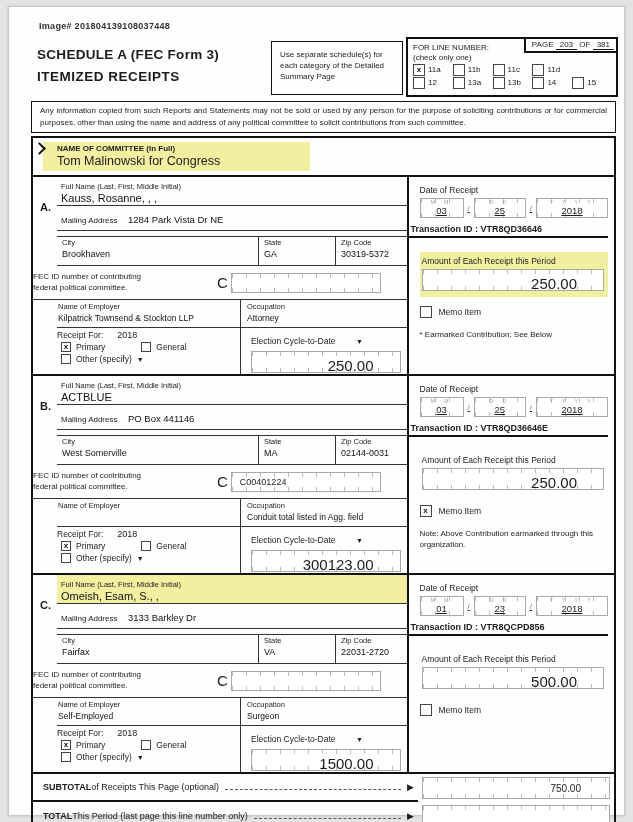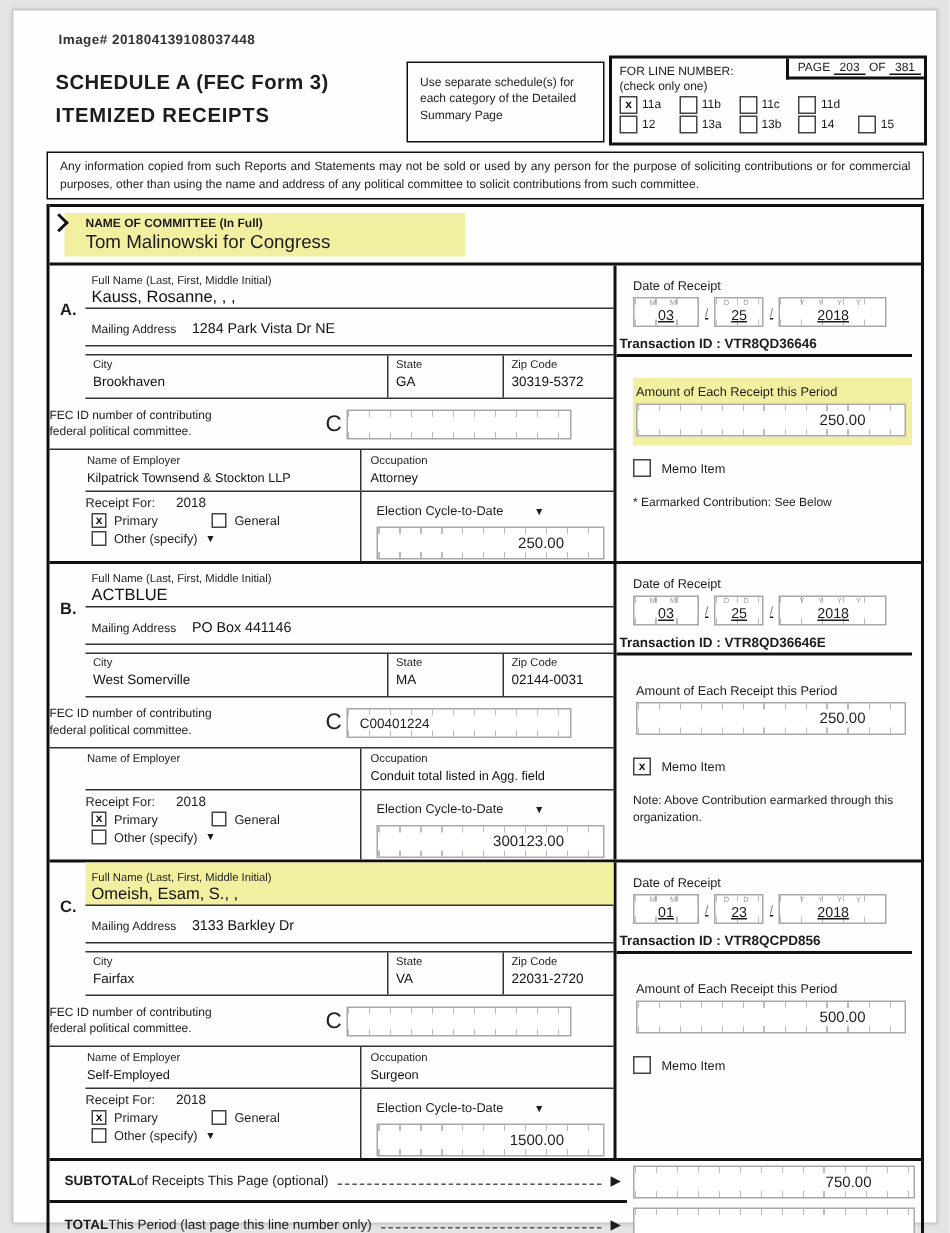--- a/index.html
+++ b/index.html
@@ -105,29 +105,29 @@
   .comb {
     border:1.5px solid #a8a8a8;
     background-image:
       repeating-linear-gradient(90deg,#bdbdbd 0 1px,transparent 1px 14px),
       repeating-linear-gradient(90deg,#bdbdbd 0 1px,transparent 1px 14px);
     background-size:100% 4px,100% 4px;
     background-position:top left,bottom left;
     background-repeat:no-repeat;
     background-color:#fff;
   }
-  .amtbox { height:22px; font-size:10px; text-align:right; padding:5px 26px 0 0; margin-top:3px; }
+  .amtbox { height:22px; font-size:15px; text-align:right; padding:5px 26px 0 0; margin-top:3px; }
   .rright .amtbox { width:100%; }
 
   
   .dor { font-size:8.5px; margin-top:2px; }
   .dates { display:flex; align-items:center; gap:4px; margin-top:3px;text-decoration:underline; }
   .datebox { position:relative; height:20px; text-align:center; font-size:9.5px; padding-top:6px; }
   .datebox .hint { position:absolute; top:0; left:0; right:0; font-size:5px; color:#999; letter-spacing:4px; font-style:normal; }
-  .db-m { width:44px; } .db-d { width:33px; } .db-y { width:72px; }
+  .db-m { width:44px; } .db-d { width:52px; } .db-y { width:72px; }
   .dsep { color:#777; font-size:8px; }
   .txid { font-size:9px; font-weight:bold; margin:6px 0 0 -11px; padding:0 0 2px 2px; border-bottom:2px solid #111; }
   .amt-area { margin-top:14px; padding:4px 4px 6px 2px; }
   .amt-area .alab { font-size:8.5px; }
   .memo { display:flex; align-items:center; gap:7px; margin-top:9px; font-size:8.5px; }
   .note { font-size:8px; margin-top:11px; line-height:1.4; padding-right:2px; }
 
   
   .totals { border-top:2px solid #111; padding:0; }
   .trow { display:flex; align-items:center; min-height:28px; }

